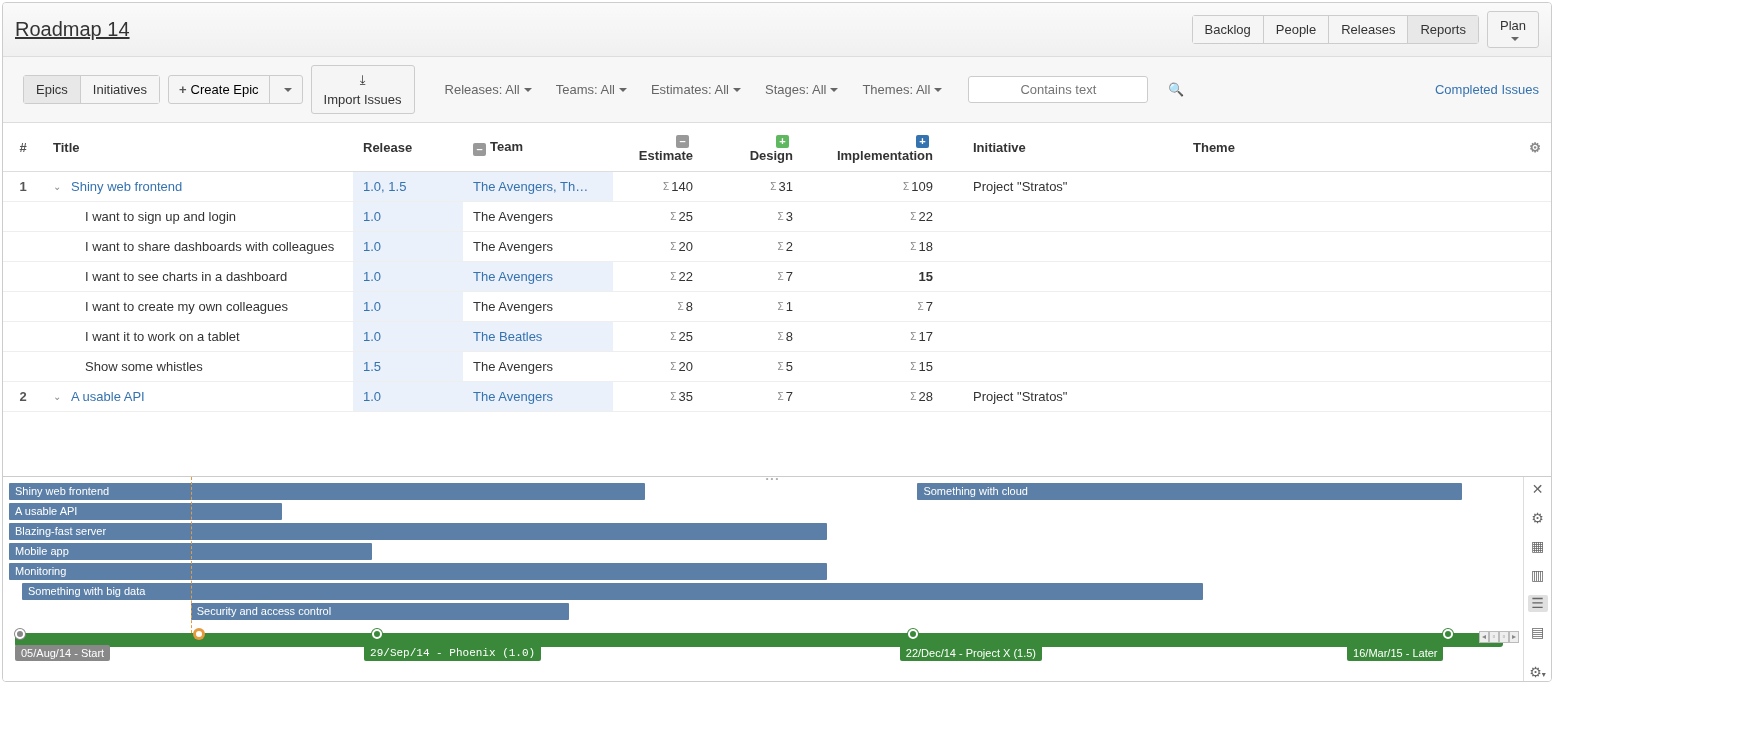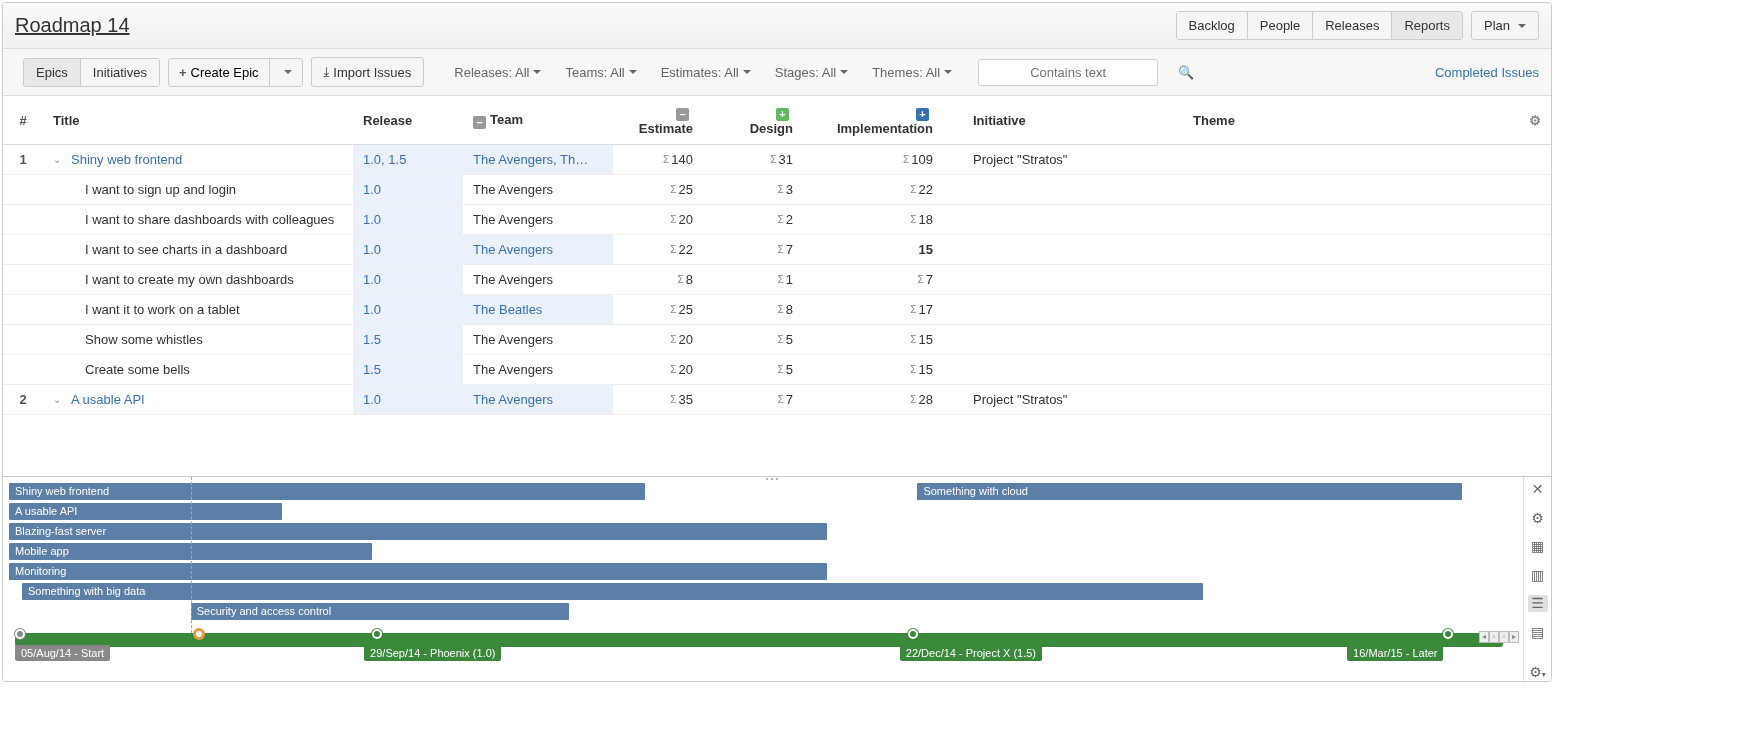--- a/index.html
+++ b/index.html
@@ -7,21 +7,21 @@
 .app { border: 1px solid #ccc; border-radius: 4px; width: 1550px; height: 680px; margin: 2px; display: flex; flex-direction: column; overflow: hidden; }
 
 
 .header { display: flex; align-items: center; padding: 8px 12px; background: linear-gradient(#fafafa,#f0f0f0); border-bottom: 1px solid #ddd; }
 .title { font-size: 20px; color: #333; flex: 0 0 auto; text-decoration: underline; }
 .header-spacer { flex: 1; }
 .btn-group { display: inline-flex; border: 1px solid #ccc; border-radius: 3px; background: #f5f5f5; margin-left: 8px; }
 .btn-group > button { border: none; border-right: 1px solid #ccc; background: #f5f5f5; padding: 6px 12px; font-size: 13px; color: #333; cursor: pointer; }
 .btn-group > button:last-child { border-right: none; }
 .btn-group > button.active { background: #e8e8e8; }
-.btn-single { border: 1px solid #ccc; border-radius: 3px; background: #f5f5f5; padding: 6px 12px; font-size: 13px; color: #333; cursor: pointer; margin-left: 8px; display: inline-flex; align-items: center; gap: 4px; }
+.btn-single { border: 1px solid #ccc; border-radius: 3px; background: #f5f5f5; padding: 6px 12px; font-size: 13px; color: #333; cursor: pointer; margin-left: 8px; display: inline-flex; align-items: center; gap: 4px; flex-direction: column; }
 .caret { display: inline-block; width: 0; height: 0; border-left: 4px solid transparent; border-right: 4px solid transparent; border-top: 4px solid #666; margin-left: 4px; }
 
 
 .toolbar { display: flex; align-items: center; padding: 8px 12px; background: #f7f7f7; border-bottom: 1px solid #ddd; gap: 8px; }
 .split-btn { display: inline-flex; border: 1px solid #ccc; border-radius: 3px; background: #f5f5f5; }
 .split-btn > button { border: none; background: transparent; padding: 6px 10px; font-size: 13px; cursor: pointer; display: inline-flex; align-items: center; gap: 4px; }
 .split-btn > button:first-child { border-right: 1px solid #ccc; }
 .plus { font-weight: bold; color: #555; }
 .filter-link { color: #666; cursor: pointer; padding: 4px 6px; display: inline-flex; align-items: center; margin-right: 12px; }
 .toolbar-spacer { flex: 1; }
@@ -198,21 +198,21 @@
             <td class="est-col"><span class="sigma">Σ</span>22</td>
             <td class="des-col"><span class="sigma">Σ</span>7</td>
             <td class="imp-col"><b>15</b></td>
             <td></td>
             <td></td>
             <td></td>
           </tr>
           <tr>
             <td class="num-col"></td>
             <td>
-              <div class="child-title">I want to create my own dashboards</div>
+              <div class="child-title">I want to create my own colleagues</div>
             </td>
             <td class="blue-cell">1.0</td>
             <td class="">The Avengers</td>
             <td class="est-col"><span class="sigma">Σ</span>8</td>
             <td class="des-col"><span class="sigma">Σ</span>1</td>
             <td class="imp-col"><span class="sigma">Σ</span>7</td>
             <td></td>
             <td></td>
             <td></td>
           </tr>
@@ -227,34 +227,20 @@
             <td class="des-col"><span class="sigma">Σ</span>8</td>
             <td class="imp-col"><span class="sigma">Σ</span>17</td>
             <td></td>
             <td></td>
             <td></td>
           </tr>
           <tr>
             <td class="num-col"></td>
             <td>
               <div class="child-title">Show some whistles</div>
-            </td>
-            <td class="blue-cell">1.5</td>
-            <td class="">The Avengers</td>
-            <td class="est-col"><span class="sigma">Σ</span>20</td>
-            <td class="des-col"><span class="sigma">Σ</span>5</td>
-            <td class="imp-col"><span class="sigma">Σ</span>15</td>
-            <td></td>
-            <td></td>
-            <td></td>
-          </tr>
-          <tr>
-            <td class="num-col"></td>
-            <td>
-              <div class="child-title">Create some bells</div>
             </td>
             <td class="blue-cell">1.5</td>
             <td class="">The Avengers</td>
             <td class="est-col"><span class="sigma">Σ</span>20</td>
             <td class="des-col"><span class="sigma">Σ</span>5</td>
             <td class="imp-col"><span class="sigma">Σ</span>15</td>
             <td></td>
             <td></td>
             <td></td>
           </tr>
@@ -305,21 +291,21 @@
           <div class="bar-row">
             <div class="bar bar-abs" style="left: 12%; width: 25%;">Security and access control</div>
           </div>
         </div>
       <div class="today-line" id="today-line" style="left: calc(12% + 6px);"></div>
       <div class="tl-axis" id="axis">
           <div class="tl-marker grey" style="left: 0%;"></div>
           <div class="tl-label grey" style="left: 0px; transform: none;">05/Aug/14 - Start</div>
           <div class="tl-marker today" style="left: 12%;"></div>
           <div class="tl-marker " style="left: 24%;"></div>
-          <div class="tl-label green" style="left: 24%; transform: translateX(-8px);">29/Sep/14 - Phoenix (1.0)</div>
+          <div class="tl-label green" style="left: 24%; transform: translateX(-8px); font-family: Liberation Mono, monospace;">29/Sep/14 - Phoenix (1.0)</div>
           <div class="tl-marker " style="left: 60%;"></div>
           <div class="tl-label green" style="left: 60%; transform: translateX(-8px);">22/Dec/14 - Project X (1.5)</div>
           <div class="tl-marker " style="left: 96%;"></div>
           <div class="tl-label green" style="right: 4%;">16/Mar/15 - Later</div>
         </div>
       <div class="tl-scroll">
         <span>◂</span>
         <span>▫</span>
         <span>▫</span>
         <span>▸</span>

